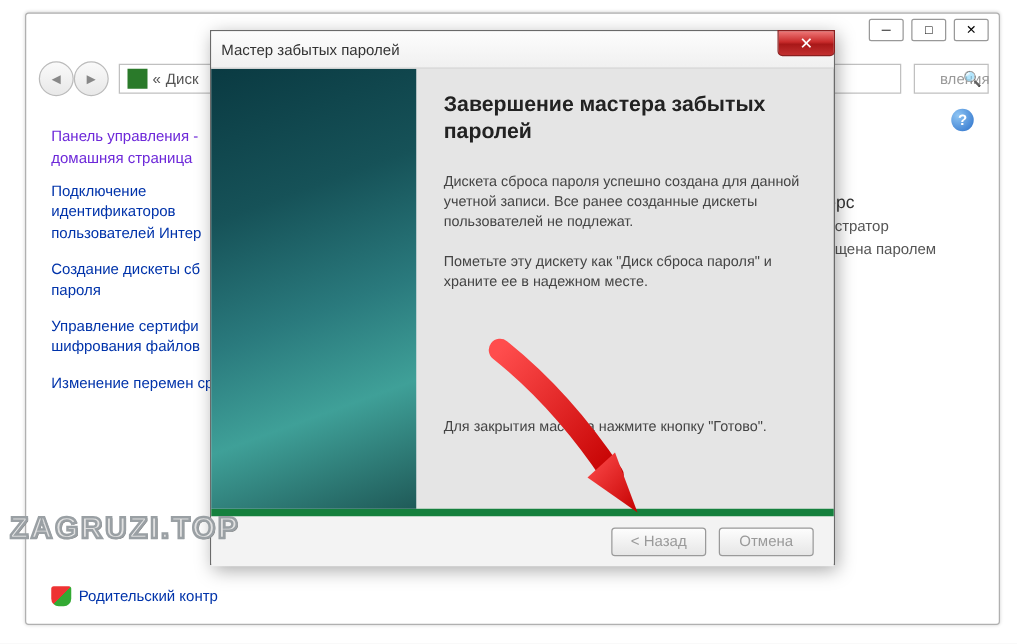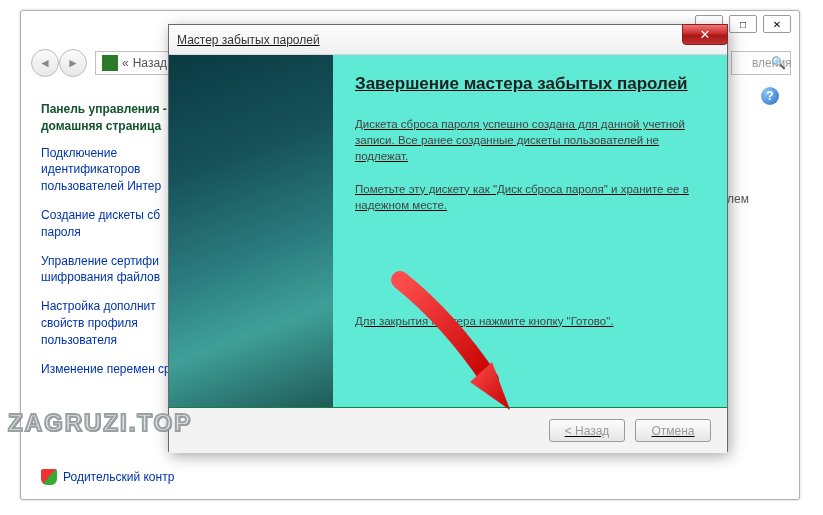--- a/index.html
+++ b/index.html
@@ -106,24 +106,23 @@
       align-items: center;
       justify-content: center;
       font-size: 12px;
     }
     .sidebar {
       position: absolute;
       left: 20px; top: 90px;
       width: 160px;
     }
     .sidebar .hdr {
-      color: #14532d;
+      color: #6d28d9;
       margin-bottom: 10px;
       line-height: 1.4;
-      font-weight: bold;
     }
     .sidebar a {
       display: block;
       color: #0033aa;
       text-decoration: none;
       margin-bottom: 12px;
       line-height: 1.4;
     }
     .main-panel {
       position: absolute;
@@ -144,25 +143,24 @@
     .shield-icn {
       width: 16px; height: 16px;
       background: linear-gradient(135deg, #e33 50%, #3a3 50%);
       border-radius: 2px 2px 6px 6px;
     }
 
     
     .wizard {
       position: absolute;
       left: 168px; top: 24px;
-      width: 560px; height: 428px;
-      background: #5eead4;
+      width: 500px; height: 428px;
+      background: #e5e5e5;
       border: 1px solid #6a6a6a;
       box-shadow: 2px 4px 14px rgba(0,0,0,0.35);
-      text-decoration: underline;
     }
     .wizard-titlebar {
       height: 30px;
       background: linear-gradient(#fdfdfd, #f0f0f0);
       border-bottom: 1px solid #d8d8d8;
       display: flex;
       align-items: center;
       padding: 0 8px;
       position: relative;
       color: #333;
@@ -205,21 +203,21 @@
       font-size: 11.5px;
       line-height: 1.4;
       margin-bottom: 16px;
       color: #444;
     }
     .wizard-content .instr {
       margin-top: 100px;
     }
     .wizard-buttons {
       height: 46px;
-      border-top: 1px solid #15803d;
+      border-top: 6px solid #15803d;
       background: #f3f3f3;
       display: flex;
       align-items: center;
       justify-content: flex-end;
       padding-right: 16px;
       gap: 10px;
     }
     .wbtn {
       min-width: 76px;
       height: 23px;
@@ -270,36 +268,35 @@
   </div>
 
   <div class="nav-bar">
     <div class="nav-arrows">
       <div class="nav-circle">◄</div>
       <div class="nav-circle">►</div>
     </div>
     <div class="address-box">
       <span class="address-icon"></span>
       <span>«</span>
-      <span>Назад</span>
+      <span>Диск</span>
     </div>
     <div class="search-box">
       <span>вления</span>
       <span class="search-icn">🔍</span>
     </div>
   </div>
 
   <div class="help-icon">?</div>
 
   <div class="sidebar">
     <div class="hdr">Панель управления - домашняя страница</div>
     <a href="#">Подключение идентификаторов пользователей Интер</a>
     <a href="#">Создание дискеты сб пароля</a>
     <a href="#">Управление сертифи шифрования файлов</a>
-    <a href="#">Настройка дополнит свойств профиля пользователя</a>
     <a href="#">Изменение перемен среды</a>
   </div>
 
   <div class="main-panel">
     <div class="t1">ерс</div>
     <div>истратор</div>
     <div>ищена паролем</div>
   </div>
 
   <div class="footer-link">

